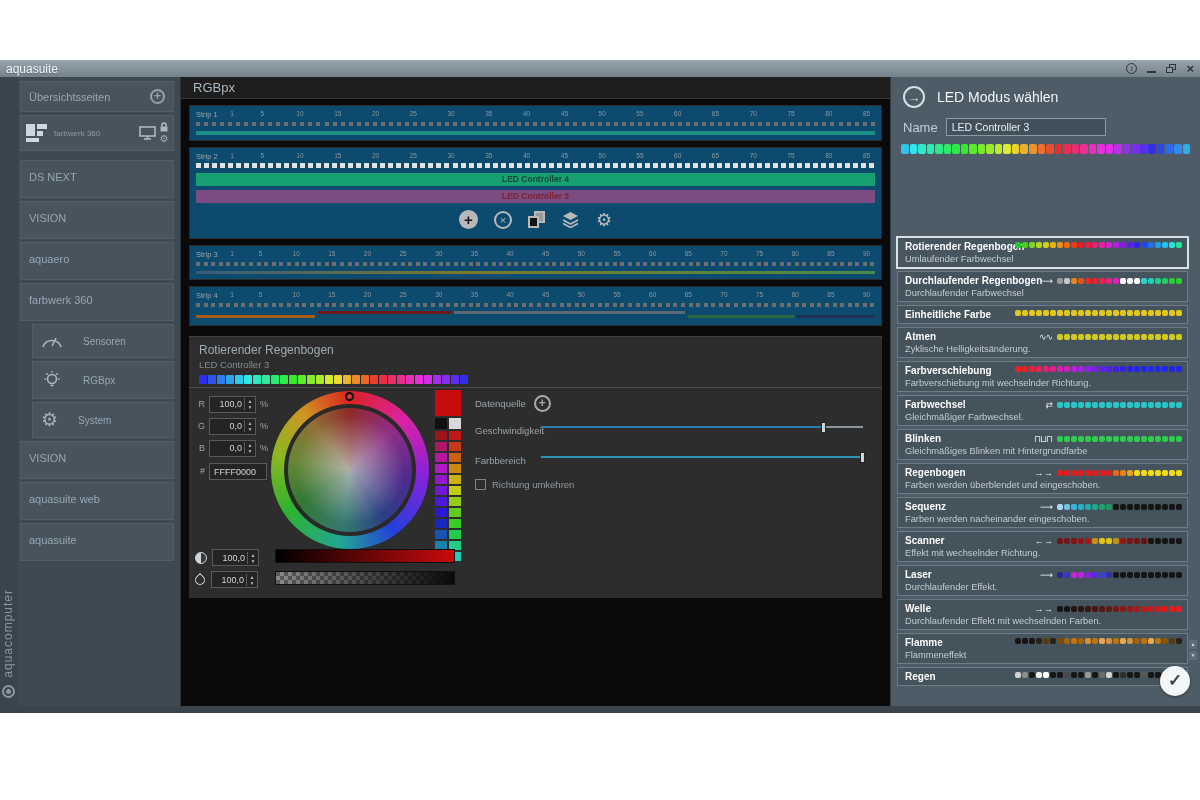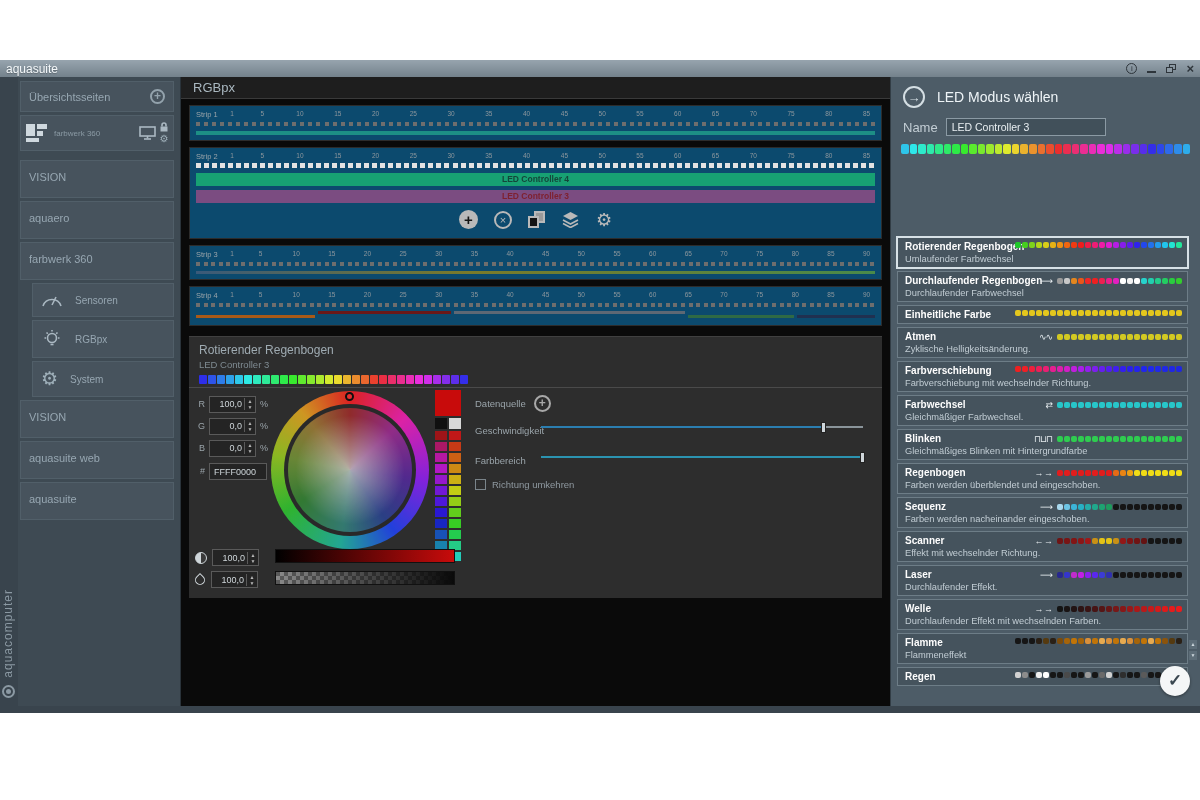--- a/index.html
+++ b/index.html
@@ -33,21 +33,21 @@
   .sidebar { position:absolute; left:18px; top:0; width:162px; height:100%; background:#3e4a53; padding:4px 6px 4px 2px; }
   .sb-item { background:#47535d; border:1px solid #515f69; color:#97a7b2; font-size:11px;
     padding:7px 8px; margin-bottom:3px; position:relative; }
   .sb-header { display:flex; align-items:center; }
   .plus-circle { margin-left:auto; width:15px; height:15px; border:2px solid #93a2ac; border-radius:50%;
     color:#93a2ac; text-align:center; line-height:11px; font-size:12px; font-weight:bold; }
   .sb-tile { display:flex; align-items:center; gap:5px; padding:6px 4px; }
   .sb-tile .tile-label { font-size:8px; color:#8b9aa4; flex:1 1 auto; }
   .tile-right { display:flex; align-items:center; gap:3px; }
   .tile-lockgear { display:flex; flex-direction:column; align-items:center; gap:1px; }
-  .sb-sub { display:flex; align-items:center; gap:12px; padding:8px 8px; background:#47535d; border:1px solid #515f69; margin:0 0 3px 12px; color:#97a7b2; font-size:10px; }
+  .sb-sub { display:flex; align-items:center; gap:20px; padding:8px 8px; background:#47535d; border:1px solid #515f69; margin:0 0 3px 12px; color:#97a7b2; font-size:10px; }
   .sb-gap { height:6px; }
   .gear-glyph { color:#9fb0ba; }
   .sb-item.tall { padding:10px 8px 14px 8px; }
 
   
   .main { position:absolute; left:180px; top:0; width:710px; height:100%; background:#0a0a0a; border-left:1px solid #2a333a; }
   .main-header { height:22px; background:#1e1e1e; border-bottom:1px solid #3a3a3a; color:#aab8c0; font-size:13px;
     display:flex; align-items:center; padding:0 12px; }
   .strips { padding:6px 8px 0 8px; }
   .strip-panel { background:#0c4a6e; border:1px solid #2c2c2c; padding:3px 6px 5px 6px; margin-bottom:6px; position:relative; }
@@ -190,20 +190,21 @@
           <span class="tile-lockgear">
             <svg width="10" height="10" viewBox="0 0 10 10">
               <rect x="1.5" y="4.5" width="7" height="5" fill="#aab8c2"></rect>
               <path d="M3 4.5 V3 a2 2 0 0 1 4 0 V4.5" class="st"></path>
             </svg>
             <span class="gear-glyph" style="font-size:10px;">⚙</span>
           </span>
         </span>
       </div>
       <div class="sb-gap"></div>
+      <div class="sb-item tall"><span>DS NEXT</span></div>
       <div class="sb-item tall"><span>VISION</span></div>
       <div class="sb-item tall"><span>aquaero</span></div>
       <div class="sb-item tall"><span>farbwerk 360</span></div>
 
       <div class="sb-sub">
         <svg width="22" height="16" viewBox="0 0 22 16">
           <path d="M2 14 A9.5 9.5 0 0 1 20 14" class="st"></path>
           <line x1="11" y1="13" x2="15" y2="5" class="st"></line>
         </svg>
         <span>Sensoren</span>

